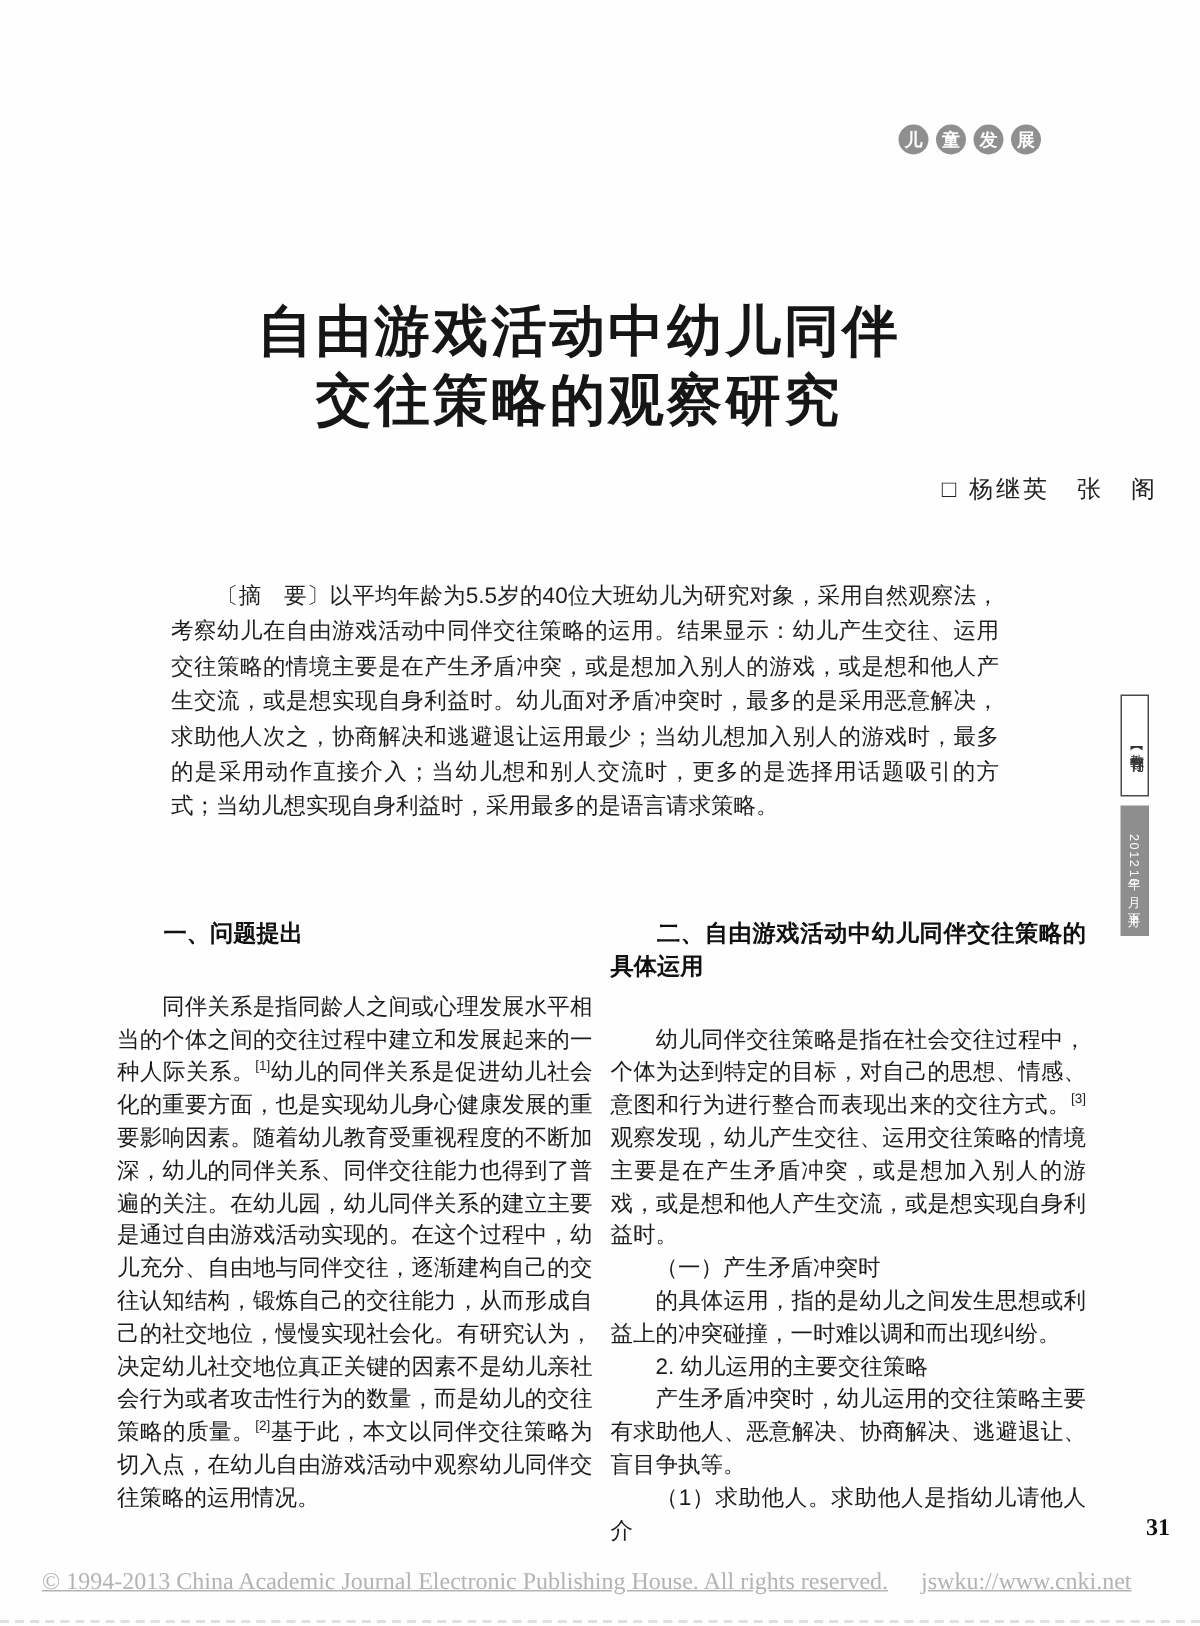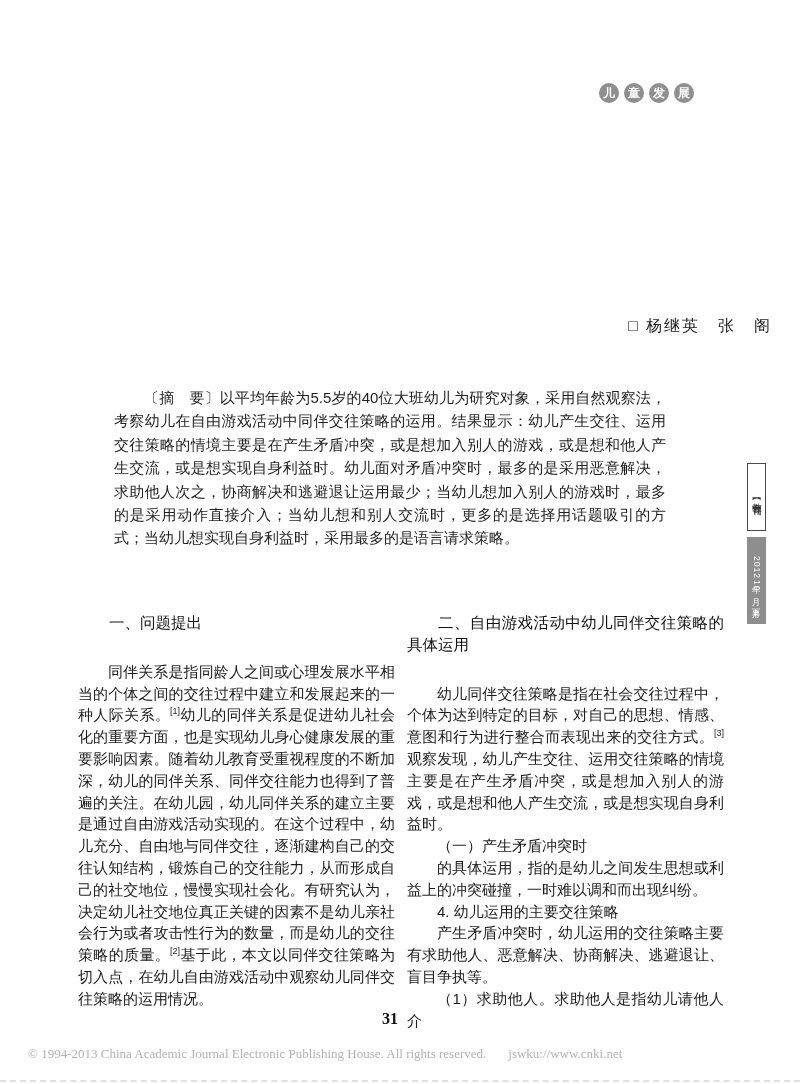--- a/index.html
+++ b/index.html
@@ -74,57 +74,61 @@
   
   .columns {
     position: absolute; top: 612px; left: 78px; width: 646px;
     display: flex; gap: 12px; z-index: 1;
   }
   .column {
     width: 317px; font-size: 15px; line-height: 21.8px;
     text-align: justify; color: #1c1c1c;
   }
   .col-heading {
-    margin: 0 0 27px 0; font-size: 15.5px; font-weight: normal;
+    margin: 0 0 27px 0; font-size: 15.5px; font-weight: bold;
     line-height: 21.8px; text-indent: 2em; color: #111;
   }
   .col-heading .hl1, .col-heading .hl2 { display: inline; }
   .body-para { margin: 0; text-indent: 2em; }
   .body-para sup { font-size: 9px; line-height: 0; vertical-align: super; }
 
   
   .page-number {
     position: absolute; top: 1010px; left: 0; width: 780px;
-    text-align: center; font-family: "Liberation Serif", "DejaVu Serif", serif;
+    text-align: right; font-family: "Liberation Serif", "DejaVu Serif", serif;
     font-weight: bold; font-size: 16px; color: #111;
   }
   .copyright {
     position: absolute; top: 1046px; left: 28px;
     font-family: "Liberation Serif", "DejaVu Serif", serif;
-    font-size: 13px; color: var(--footer-gray, #b3b3b3);
-    display: flex; gap: 22px; white-space: nowrap;
+    font-size: 16px; color: var(--footer-gray, #b3b3b3);
+    display: flex; gap: 22px; white-space: nowrap; text-decoration: underline;
   }
   .bottom-edge {
     position: absolute; bottom: 2px; left: 0; width: 100%; height: 0;
     border-bottom: 2px dashed #e0e0e0;
   }
 </style>
 </head>
 <body>
 
 <div class="page">
 
   <div class="badges">
     <span class="badge">儿</span>
     <span class="badge">童</span>
     <span class="badge">发</span>
     <span class="badge">展</span>
   </div>
 
 
+  <h1 class="title">
+    <span class="title-line">自由游戏活动中幼儿同伴</span>
+    <span class="title-line">交往策略的观察研究</span>
+  </h1>
 
   <div class="authors">□ 杨继英　张　阁</div>
 
   <div class="abstract">
     <p class="abstract-text">〔摘　要〕以平均年龄为5.5岁的40位大班幼儿为研究对象，采用自然观察法，考察幼儿在自由游戏活动中同伴交往策略的运用。结果显示：幼儿产生交往、运用交往策略的情境主要是在产生矛盾冲突，或是想加入别人的游戏，或是想和他人产生交流，或是想实现自身利益时。幼儿面对矛盾冲突时，最多的是采用恶意解决，求助他人次之，协商解决和逃避退让运用最少；当幼儿想加入别人的游戏时，最多的是采用动作直接介入；当幼儿想和别人交流时，更多的是选择用话题吸引的方式；当幼儿想实现自身利益时，采用最多的是语言请求策略。</p>
   </div>
 
   <div class="journal-box">【教育导刊】</div>
   <div class="issue-strip">2012年10月　下半月</div>
 
@@ -134,21 +138,21 @@
       <div>
           <p class="body-para">同伴关系是指同龄人之间或心理发展水平相当的个体之间的交往过程中建立和发展起来的一种人际关系。<sup>[1]</sup>幼儿的同伴关系是促进幼儿社会化的重要方面，也是实现幼儿身心健康发展的重要影响因素。随着幼儿教育受重视程度的不断加深，幼儿的同伴关系、同伴交往能力也得到了普遍的关注。在幼儿园，幼儿同伴关系的建立主要是通过自由游戏活动实现的。在这个过程中，幼儿充分、自由地与同伴交往，逐渐建构自己的交往认知结构，锻炼自己的交往能力，从而形成自己的社交地位，慢慢实现社会化。有研究认为，决定幼儿社交地位真正关键的因素不是幼儿亲社会行为或者攻击性行为的数量，而是幼儿的交往策略的质量。<sup>[2]</sup>基于此，本文以同伴交往策略为切入点，在幼儿自由游戏活动中观察幼儿同伴交往策略的运用情况。</p>
         </div>
     </div>
     <div class="column">
       <h2 class="col-heading"><span class="hl1">二、自由游戏活动中幼儿同伴交往策略</span><span class="hl2">的具体运用</span></h2>
       <div>
           <p class="body-para">幼儿同伴交往策略是指在社会交往过程中，个体为达到特定的目标，对自己的思想、情感、意图和行为进行整合而表现出来的交往方式。<sup>[3]</sup>观察发现，幼儿产生交往、运用交往策略的情境主要是在产生矛盾冲突，或是想加入别人的游戏，或是想和他人产生交流，或是想实现自身利益时。</p>
           <p class="body-para">（一）产生矛盾冲突时</p>
           <p class="body-para">的具体运用，指的是幼儿之间发生思想或利益上的冲突碰撞，一时难以调和而出现纠纷。</p>
-          <p class="body-para">4. 幼儿运用的主要交往策略</p>
+          <p class="body-para">2. 幼儿运用的主要交往策略</p>
           <p class="body-para">产生矛盾冲突时，幼儿运用的交往策略主要有求助他人、恶意解决、协商解决、逃避退让、盲目争执等。</p>
           <p class="body-para">（1）求助他人。求助他人是指幼儿请他人介</p>
         </div>
     </div>
   </div>
 
   <div class="page-number">31</div>
 
   <div class="copyright">
     <span>© 1994-2013 China Academic Journal Electronic Publishing House. All rights reserved.</span>

